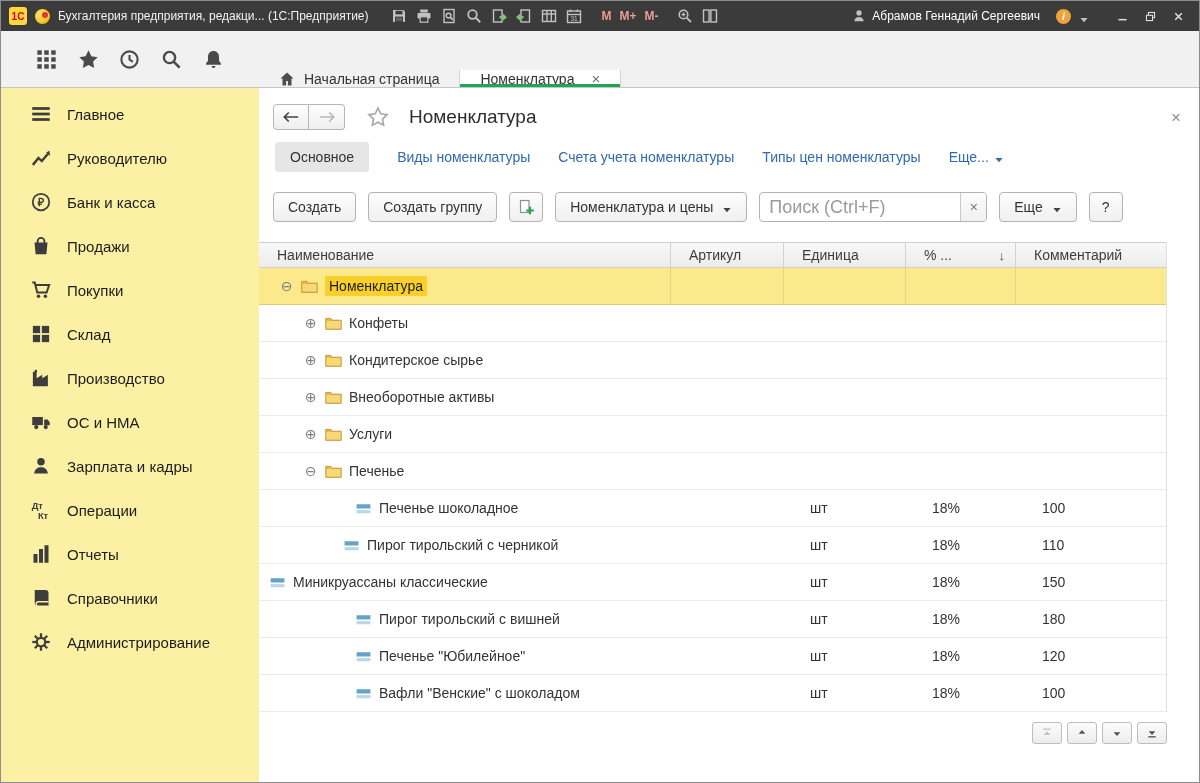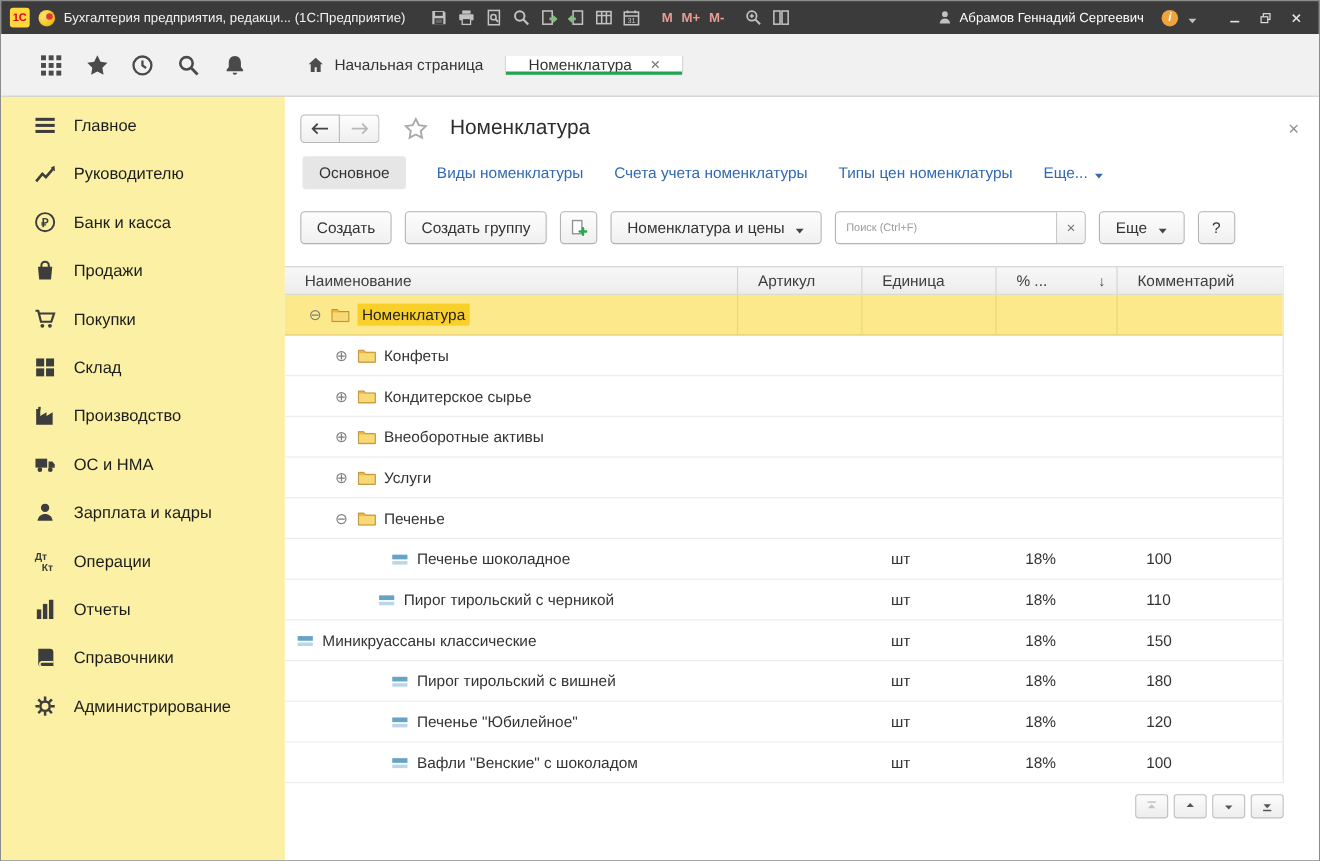--- a/index.html
+++ b/index.html
@@ -27,21 +27,21 @@
   .tb-caret svg{width:100%;height:100%;}
   .win-controls{display:flex;gap:2px;margin-left:12px;}
   .wc-btn{width:26px;height:22px;display:flex;align-items:center;justify-content:center;color:#e2e2e2;cursor:pointer;}
   .wc-btn svg{width:13px;height:13px;}
 
   
   .topbar{flex:0 0 57px;height:57px;background:#f1f1f1;border-bottom:1px solid #c6c6c6;display:flex;}
   .panel-btns{flex:0 0 258px;width:258px;display:flex;align-items:center;justify-content:space-evenly;padding:0 14px;}
   .panel-btn{width:21px;height:21px;color:#4a4a4a;cursor:pointer;}
   .panel-btn svg{width:100%;height:100%;}
-  .tabs{display:flex;align-items:center;}
+  .tabs{display:flex;align-items:flex-end;}
   .tab{display:flex;align-items:center;gap:9px;padding:0 20px;font-size:14px;color:#333;position:relative;cursor:pointer;}
   .tab.active{background:#fff;border-left:1px solid #d4d4d4;border-right:1px solid #d4d4d4;}
   .tab.active::after{content:"";position:absolute;left:0;right:0;bottom:0;height:3px;background:var(--accent,#23a454);}
   .tab-icon{width:16px;height:16px;color:#4d4d4d;}
   .tab-icon svg{width:100%;height:100%;}
   .tab-close{color:#707070;font-size:15px;margin-left:8px;cursor:pointer;}
 
   
   .main{flex:1;display:flex;min-height:0;}
   .sidebar{flex:0 0 258px;width:258px;background:var(--sidebar,#fbf0a3);padding-top:4px;overflow:hidden;}
@@ -68,21 +68,21 @@
   .link-caret{width:10px;height:10px;color:var(--link,#3169b2);}
   .link-caret svg{width:100%;height:100%;}
 
   .cmd-bar{display:flex;align-items:center;gap:12px;padding:6px 16px 14px 14px;}
   .btn{height:30px;border:1px solid #b3b3b3;border-radius:4px;background:linear-gradient(#fdfdfd,#f0f0f0);font-size:14px;color:#333;padding:0 14px;display:flex;align-items:center;gap:9px;cursor:pointer;font-family:inherit;white-space:nowrap;}
   .icon-btn{width:34px;padding:0;justify-content:center;}
   .icon-btn svg{width:16px;height:16px;}
   .caret{width:10px;height:10px;display:inline-block;color:#444;}
   .caret svg{width:100%;height:100%;}
   .searchbox{height:30px;width:228px;border:1px solid #b3b3b3;border-radius:4px;background:#fff;display:flex;align-items:center;overflow:hidden;}
-  .searchbox input{flex:1;border:none;outline:none;font-size:10px;color:#333;padding:0 9px;background:transparent;font-family:inherit;min-width:0;}
+  .searchbox input{flex:1;border:none;outline:none;font-size:18px;color:#333;padding:0 9px;background:transparent;font-family:inherit;min-width:0;}
   .searchbox input::placeholder{color:#9b9b9b;}
   .search-clear{width:26px;height:100%;border-left:1px solid #c9c9c9;display:flex;align-items:center;justify-content:center;color:#777;font-size:14px;background:linear-gradient(#fdfdfd,#f0f0f0);cursor:pointer;}
   .btn.help{width:34px;justify-content:center;padding:0;}
 
   
   .grid-table{margin:6px 32px 0 0;border-right:1px solid #e2e2e2;}
   .thead{display:grid;grid-template-columns:412px 113px 122px 110px 1fr;height:26px;background:linear-gradient(#f8f8f8,#ececec);border-top:1px solid #cfcfcf;border-bottom:1px solid #cfcfcf;}
   .hcell{display:flex;align-items:center;padding:0 10px 0 18px;font-size:14px;color:#3d3d3d;border-right:1px solid #d2d2d2;cursor:pointer;white-space:nowrap;overflow:hidden;}
   .hcell:last-child{border-right:none;}
   .hcell .sort{margin-left:auto;color:#4a4a4a;font-size:13px;}

